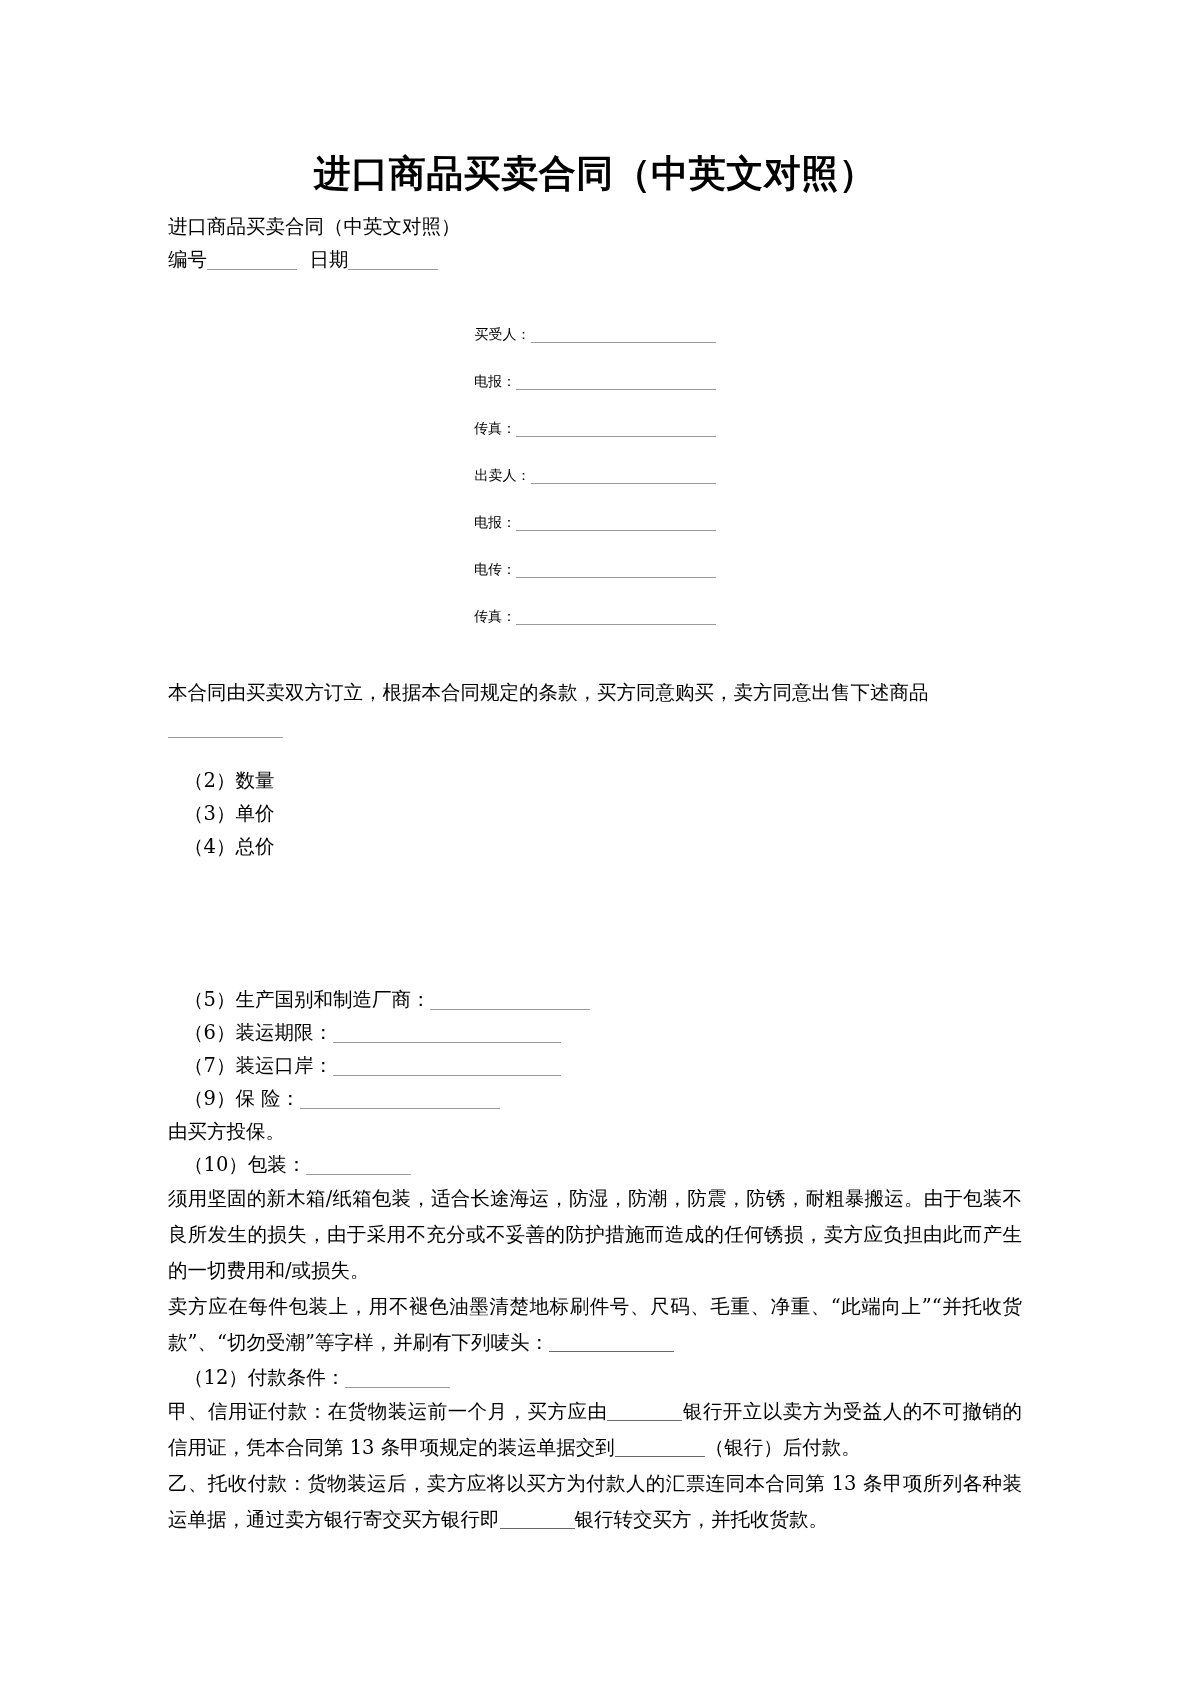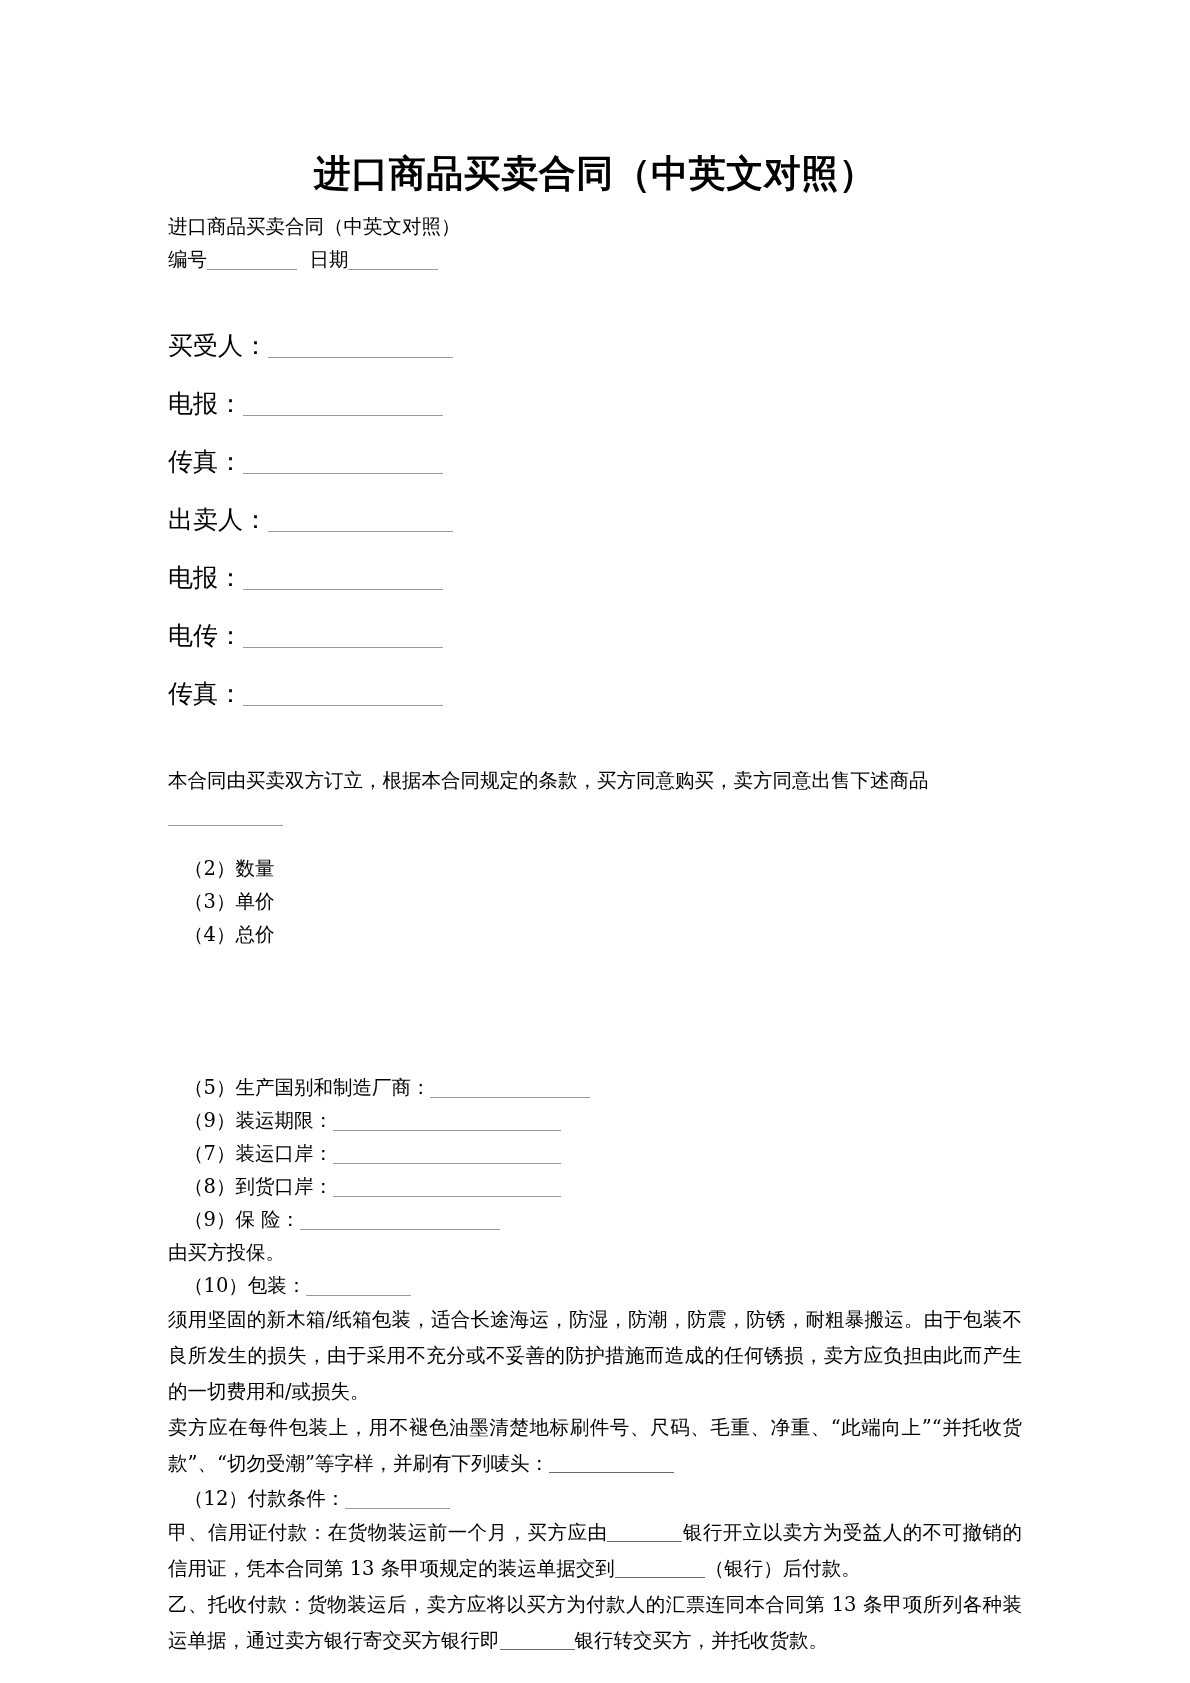--- a/index.html
+++ b/index.html
@@ -42,24 +42,25 @@
     font-size: 19.5px;
     line-height: 36px;
     margin: 0;
     text-align: justify;
     text-justify: inter-ideograph;
   }
   .spacer-sm { height: 20px; }
   .spacer-md { height: 28px; }
   .gap-block { height: 120px; }
   .contact-row {
-    font-size: 25px;
+    font-size: 14px;
     line-height: 33px;
     display: block;
     white-space: nowrap;
+    text-align: center;
   }
   .blank {
     display: inline-block;
     border-bottom: 1px solid #9a9a9a;
     vertical-align: -4px;
     height: 0;
   }
   .blank-inline {
     display: inline-block;
     border-bottom: 1px solid #6a6a6a;
@@ -109,23 +110,22 @@
   <div class="num-list">
     <p class="line">（2）数量</p>
     <p class="line">（3）单价</p>
     <p class="line">（4）总价</p>
   </div>
 
   <div class="gap-block"></div>
 
   <div class="num-list">
     <p class="line"><span>（5）生产国别和制造厂商：</span><span class="blank u-160"></span></p>
-    <p class="line"><span>（9）装运期限：</span><span class="blank u-225" style="width:228px"></span></p>
+    <p class="line"><span>（6）装运期限：</span><span class="blank u-225" style="width:228px"></span></p>
     <p class="line"><span>（7）装运口岸：</span><span class="blank" style="width:228px"></span></p>
-    <p class="line"><span>（8）到货口岸：</span><span class="blank" style="width:228px"></span></p>
     <p class="line"><span>（9）保 险：</span><span class="blank" style="width:200px"></span></p>
   </div>
 
   <p class="line" style="padding-left:0">由买方投保。</p>
 
   <p class="line indent"><span>（10）包装：</span><span class="blank u-105"></span></p>
 
   <p class="para">须用坚固的新木箱/纸箱包装，适合长途海运，防湿，防潮，防震，防锈，耐粗暴搬运。由于包装不良所发生的损失，由于采用不充分或不妥善的防护措施而造成的任何锈损，卖方应负担由此而产生的一切费用和/或损失。</p>
 
 

